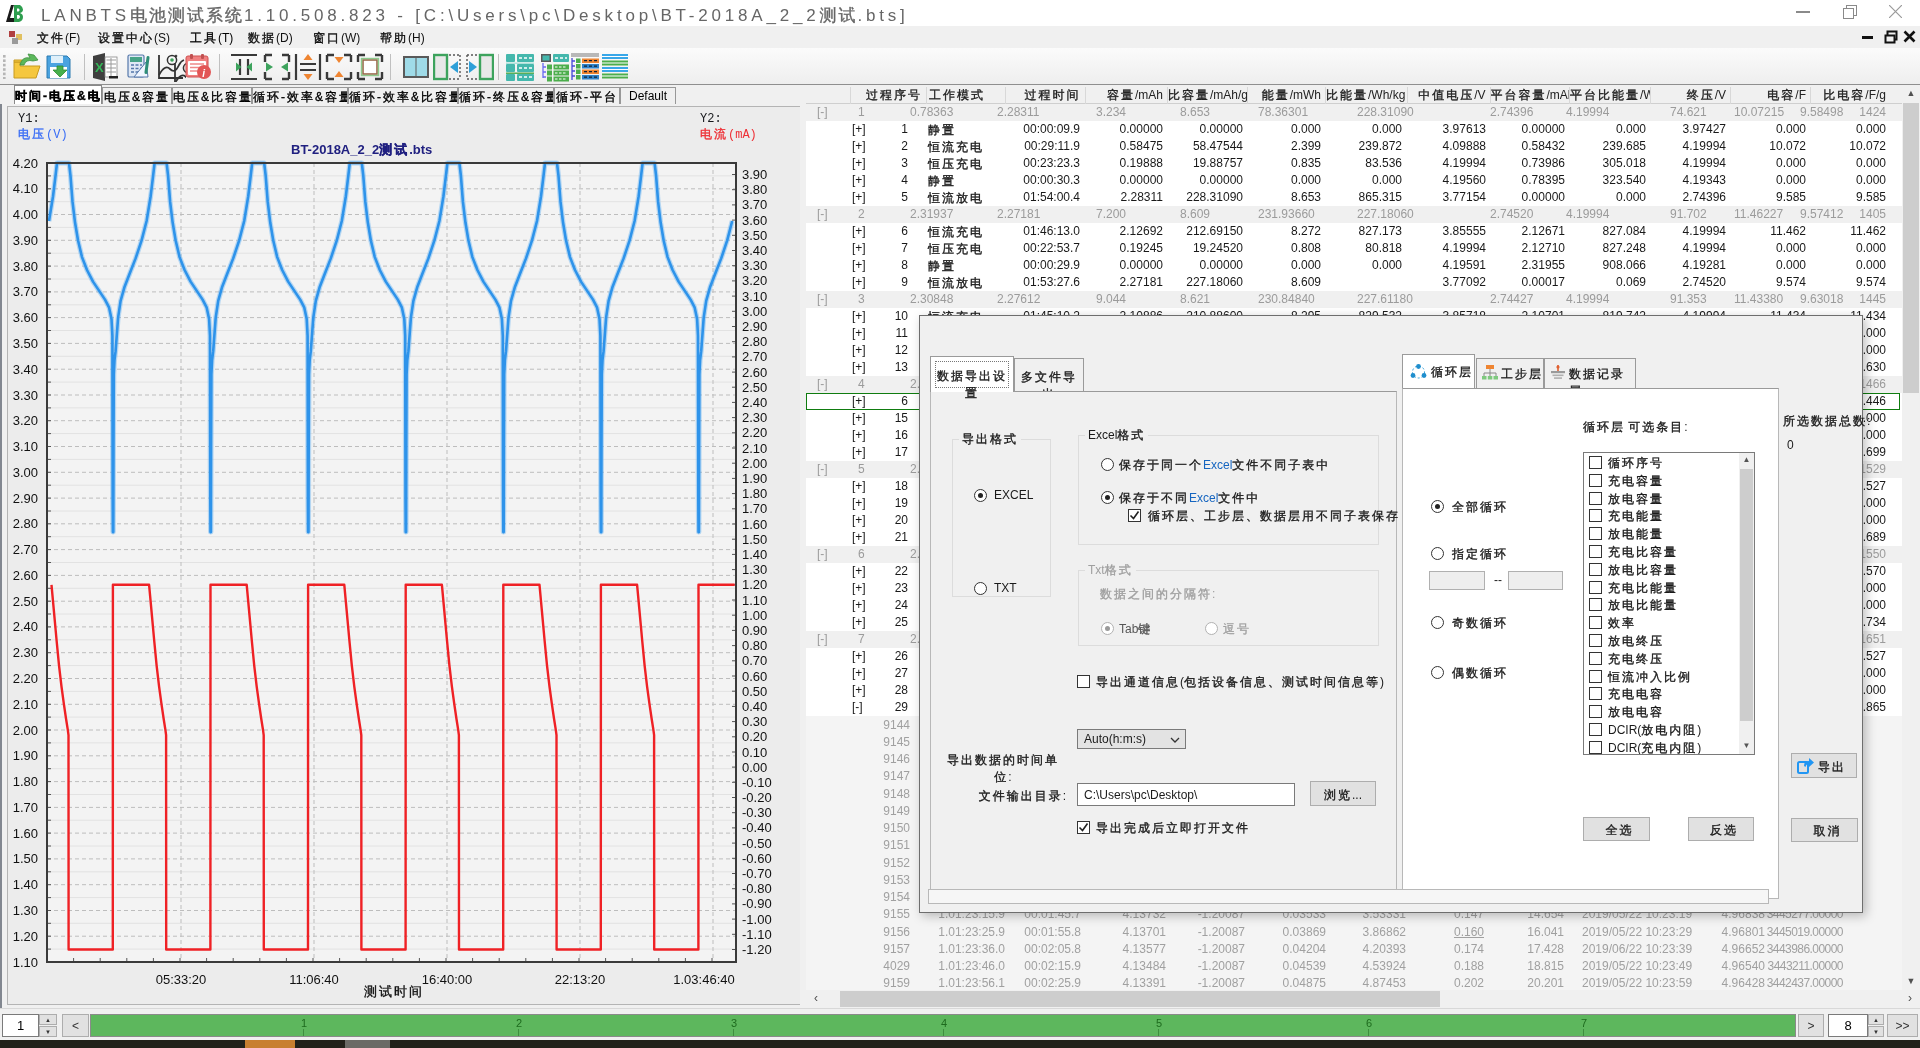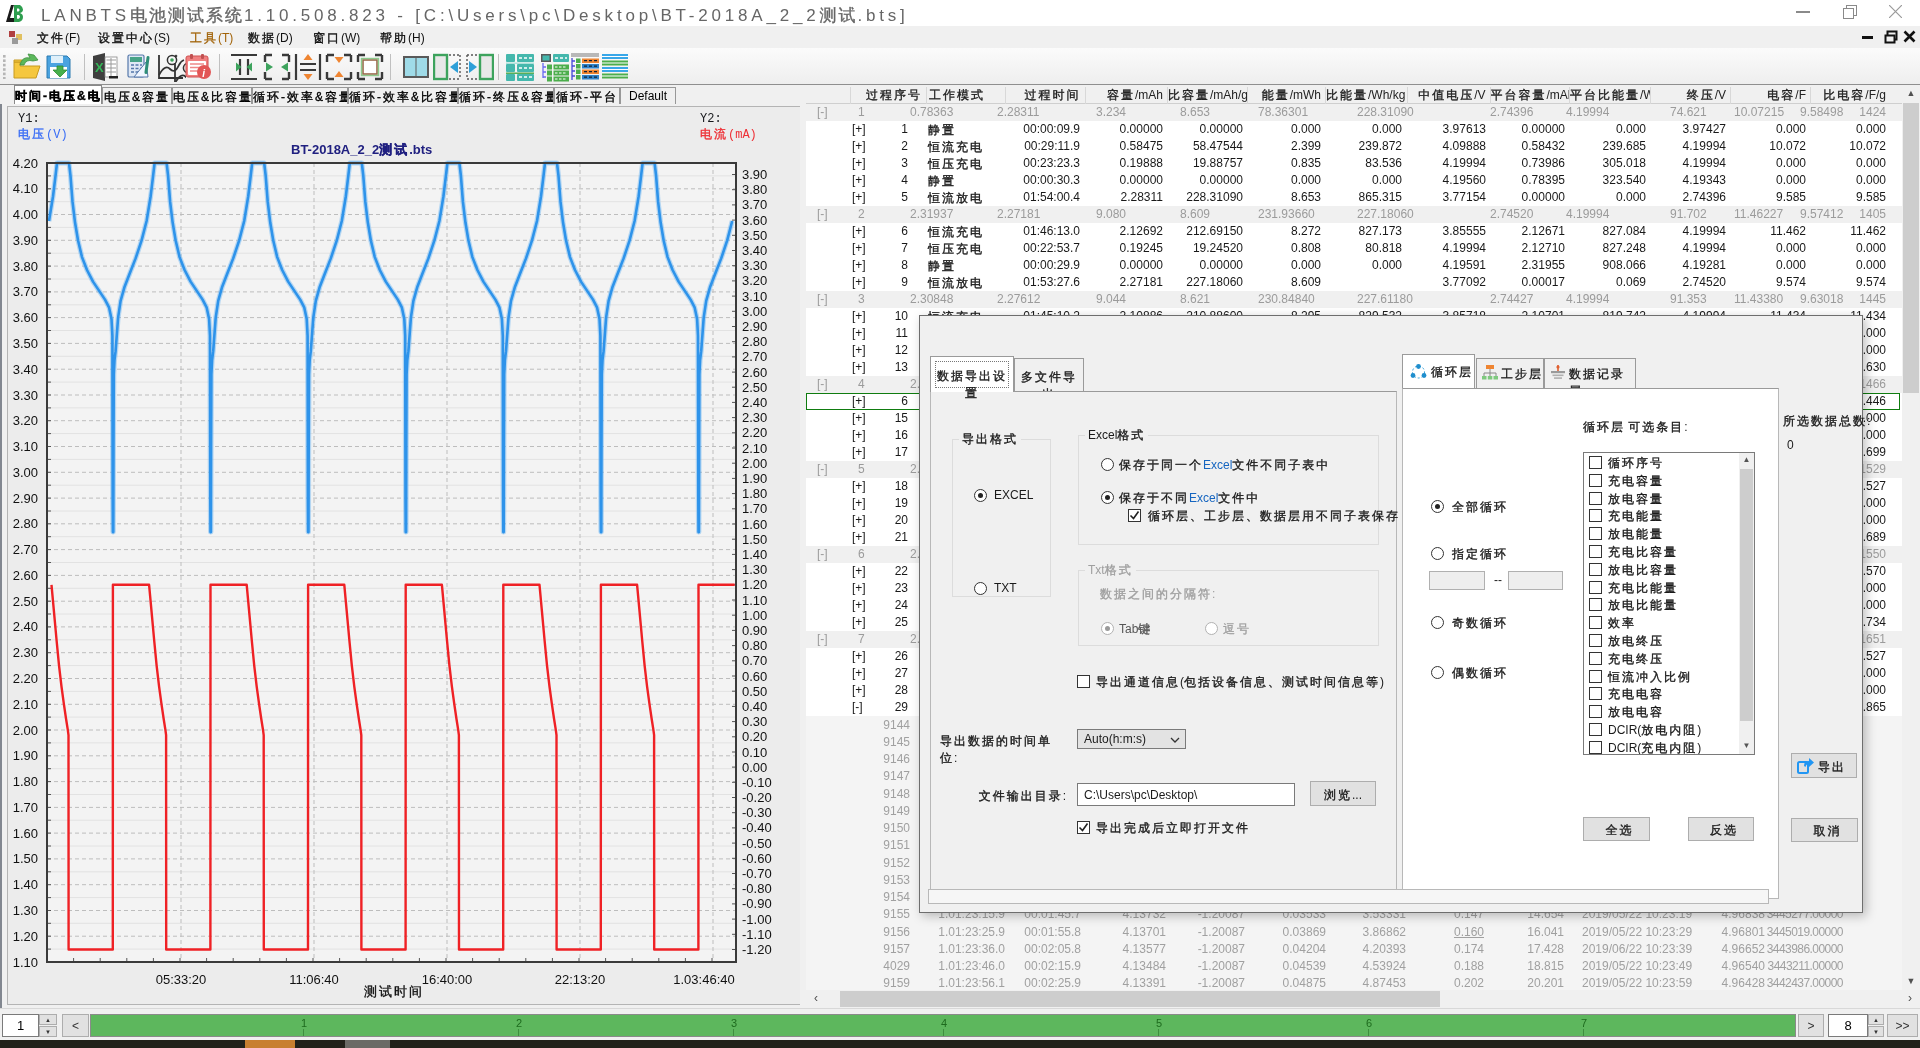--- a/index.html
+++ b/index.html
@@ -26,21 +26,21 @@
 </div>
 
 <div class="abs" style="left:0;top:26px;width:1920px;height:22px;background:#f0f0f0;">
 <svg class="abs" style="left:8px;top:4px" width="15" height="15" viewBox="0 0 15 15">
       <rect x="1" y="1" width="6" height="6" fill="#b04040"></rect>
       <rect x="8" y="4" width="6" height="6" fill="#e0c060"></rect>
       <rect x="4" y="8" width="6" height="6" fill="#9a9a9a"></rect>
     </svg>
 <div class="abs" style="left:37px;top:4px;font-size:12px;color:#111;"><span class="cjs">文件</span>(F)</div>
 <div class="abs" style="left:98px;top:4px;font-size:12px;color:#111;"><span class="cjs">设置中心</span>(S)</div>
-<div class="abs" style="left:190px;top:4px;font-size:12px;color:#a16207;"><span class="cjs">工具</span>(T)</div>
+<div class="abs" style="left:190px;top:4px;font-size:12px;color:#000000;"><span class="cjs">工具</span>(T)</div>
 <div class="abs" style="left:248px;top:4px;font-size:12px;color:#111;"><span class="cjs">数据</span>(D)</div>
 <div class="abs" style="left:313px;top:4px;font-size:12px;color:#111;"><span class="cjs">窗口</span>(W)</div>
 <div class="abs" style="left:380px;top:4px;font-size:12px;color:#111;"><span class="cjs">帮助</span>(H)</div>
 <div class="abs" style="left:1862px;top:10px;width:11px;height:3px;background:#111;"></div>
 <svg class="abs" style="left:1884px;top:4px" width="14" height="14" viewBox="0 0 14 14">
       <rect x="3.5" y="1.5" width="9" height="8" fill="none" stroke="#111" stroke-width="2"></rect>
       <rect x="1.5" y="5.5" width="9" height="7" fill="#f0f0f0" stroke="#111" stroke-width="2"></rect>
     </svg>
 <svg class="abs" style="left:1903px;top:4px" width="13" height="13" viewBox="0 0 13 13">
       <path d="M1.5 1.5 L11.5 11.5 M11.5 1.5 L1.5 11.5" stroke="#111" stroke-width="2.6"></path>
@@ -673,21 +673,21 @@
       <span class="abs" style="right:274px;top:1px;">0.000</span>
       <span class="abs" style="right:194px;top:1px;">2.74396</span>
       <span class="abs" style="right:114px;top:1px;">9.585</span>
       <span class="abs" style="right:34px;top:1px;">9.585</span>
     </div>
     <div class="abs" style="left:0;top:121px;width:1114px;height:17px;background:#f0f0f0;font-size:12px;color:#9b9b9b;white-space:nowrap;">
       <span class="abs" style="left:11px;top:1px;">[-]</span>
       <span class="abs" style="left:52px;top:1px;">2</span>
       <span class="abs" style="left:104px;top:1px;">2.31937</span>
       <span class="abs" style="left:191px;top:1px;">2.27181</span>
-      <span class="abs" style="left:290px;top:1px;">9.080</span>
+      <span class="abs" style="left:290px;top:1px;">7.200</span>
       <span class="abs" style="left:374px;top:1px;">8.609</span>
       <span class="abs" style="left:452px;top:1px;">231.93660</span>
       <span class="abs" style="left:551px;top:1px;">227.18060</span>
       <span class="abs" style="left:684px;top:1px;">2.74520</span>
       <span class="abs" style="left:760px;top:1px;">4.19994</span>
       <span class="abs" style="left:864px;top:1px;">91.702</span>
       <span class="abs" style="left:928px;top:1px;">11.46227</span>
       <span class="abs" style="left:994px;top:1px;">9.57412</span>
       <span class="abs" style="right:34px;top:1px;">1405</span>
     </div>
@@ -1427,21 +1427,21 @@
     </fieldset>
     <div class="abs" style="left:180px;top:270px;color:#9f9f9f;"><span class="cjs">数据之间的分隔符</span>:</div>
     <div class="abs" style="left:181px;top:306px;width:13px;height:13px;border:1px solid #b2b2b2;border-radius:50%;background:#fff;">
       <div class="abs" style="left:3px;top:3px;width:5px;height:5px;border-radius:50%;background:#9a9a9a;"></div>
     </div>
     <div class="abs" style="left:199px;top:305px;color:#555;">Tab<span class="cjs">键</span></div>
     <div class="abs" style="left:285px;top:306px;width:13px;height:13px;border:1px solid #b2b2b2;border-radius:50%;background:#fff;"></div>
     <div class="abs" style="left:303px;top:305px;color:#9f9f9f;"><span class="cjs">逗号</span></div>
     <div class="abs" style="left:157px;top:359px;width:13px;height:13px;border:1px solid #333;background:#fff;"></div>
     <div class="abs" style="left:176px;top:358px;"><span class="cjs">导出通道信息</span>(<span class="cjs">包括设备信息、测试时间信息等</span>)</div>
-    <div class="abs" style="left:20px;top:417px;width:126px;text-align:left;"><span class="cjs">导出数据的时间单位</span>:</div>
+    <div class="abs" style="left:20px;top:436px;width:126px;text-align:center;"><span class="cjs">导出数据的时间单位</span>:</div>
     <div class="abs" style="left:157px;top:413px;width:109px;height:20px;background:#e3e3e3;border:1px solid #7a7a7a;">
       <div class="abs" style="left:6px;top:2px;">Auto(h:m:s)</div>
       <svg class="abs" style="left:92px;top:7px" width="10" height="6">
         <path d="M1 1 L5 5 L9 1" stroke="#333" stroke-width="1.3" fill="none"></path>
       </svg>
     </div>
     <div class="abs" style="left:20px;top:472px;width:126px;text-align:right;"><span class="cjs">文件输出目录</span>:</div>
     <div class="abs" style="left:157px;top:467px;width:218px;height:23px;background:#fff;border:1px solid #7a7a7a;">
       <div class="abs" style="left:6px;top:4px;">C:\Users\pc\Desktop\</div>
     </div>

